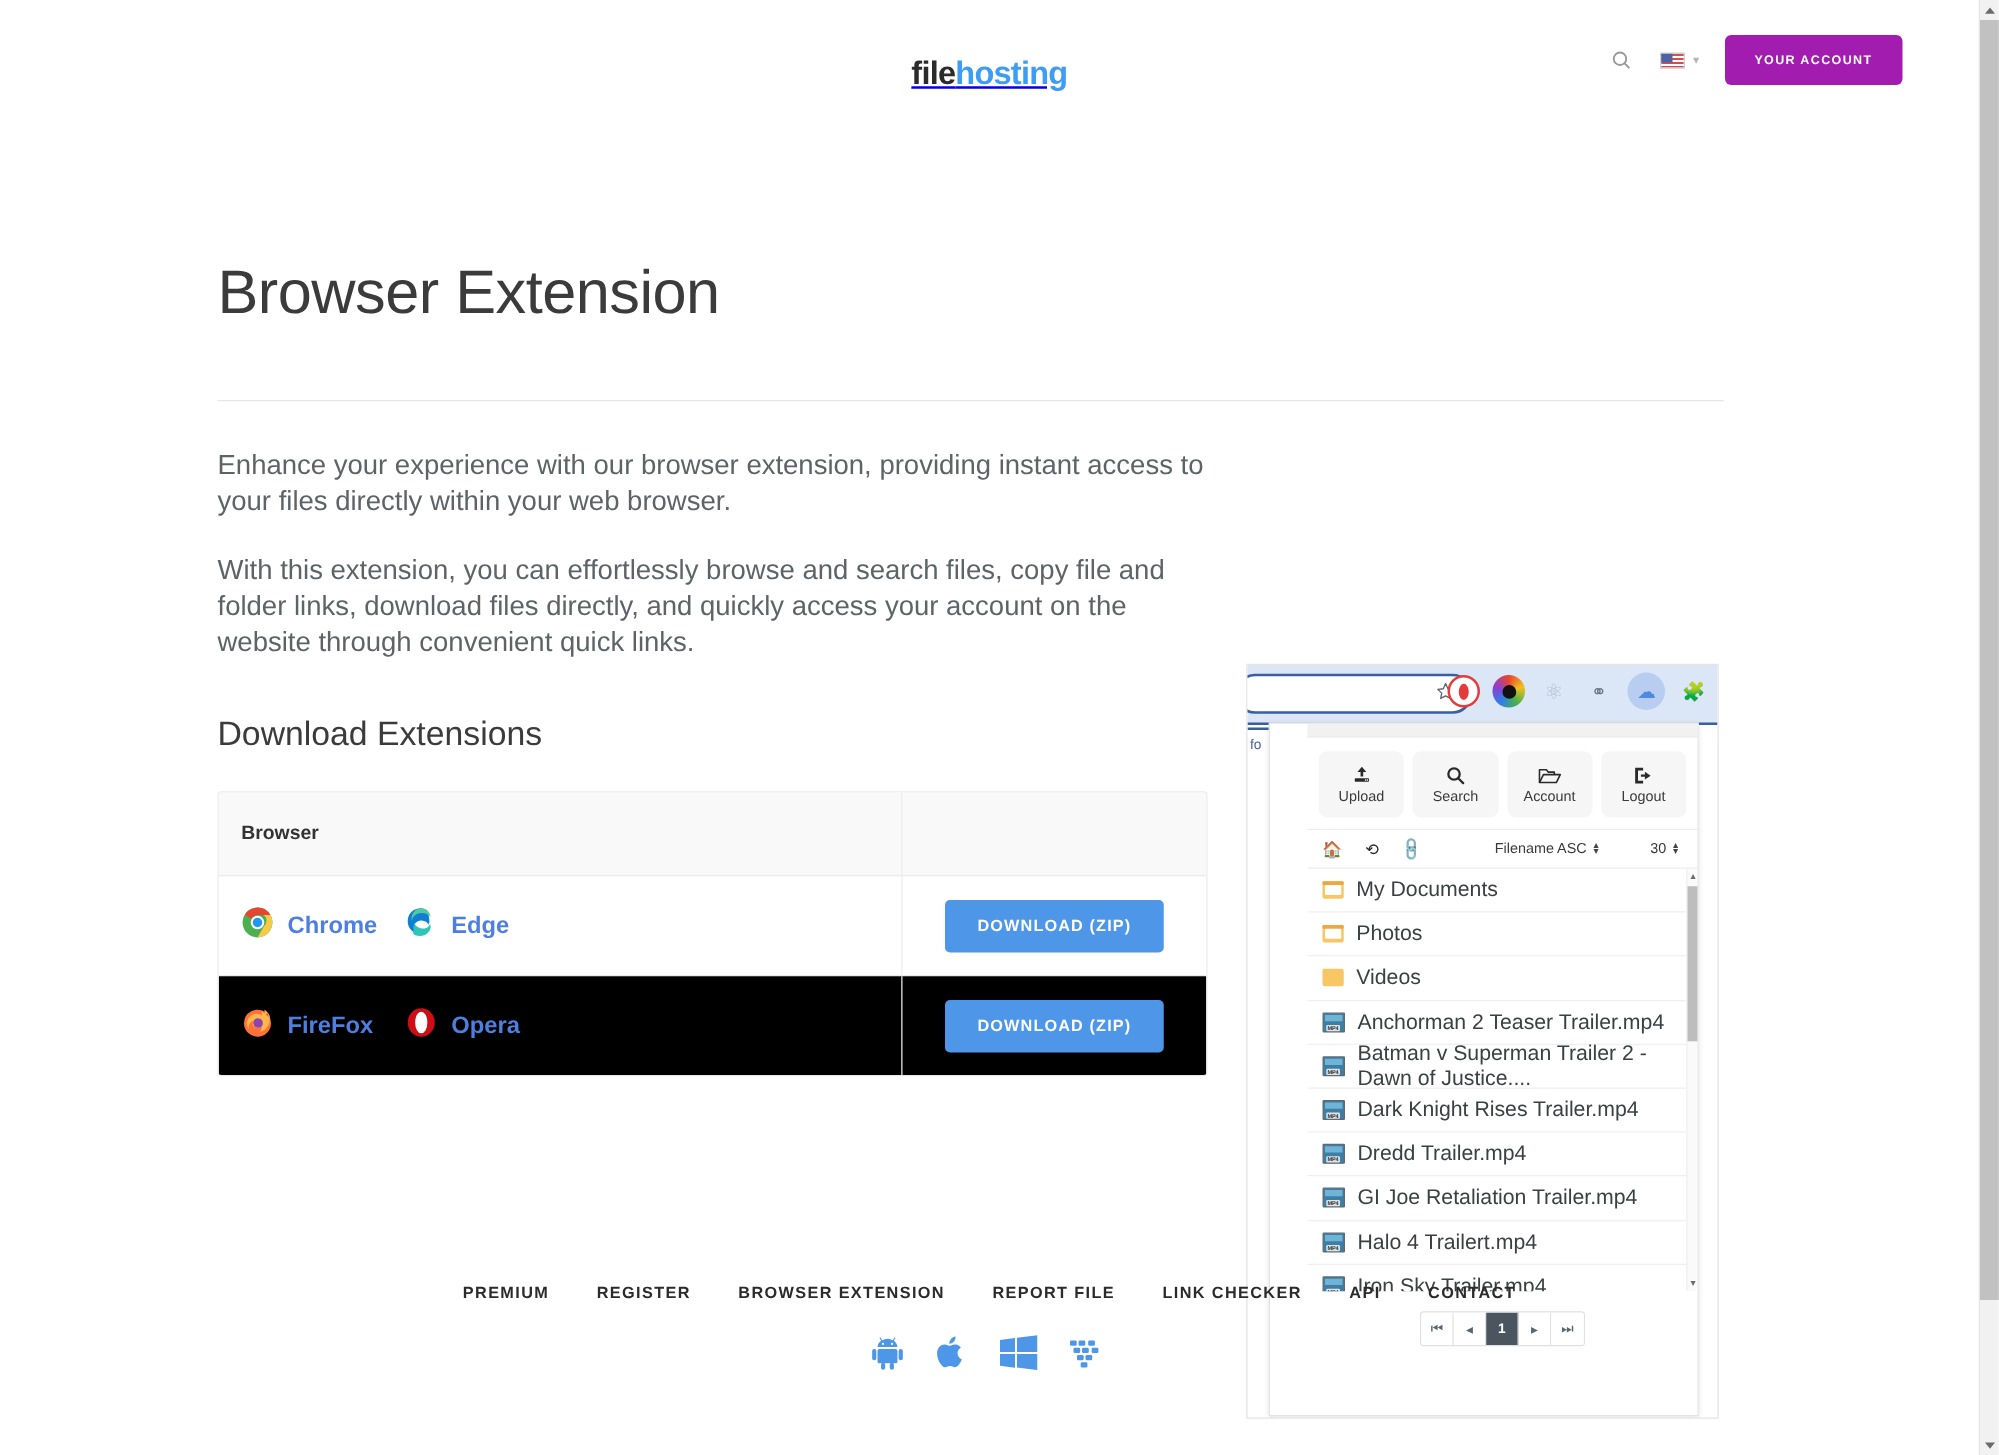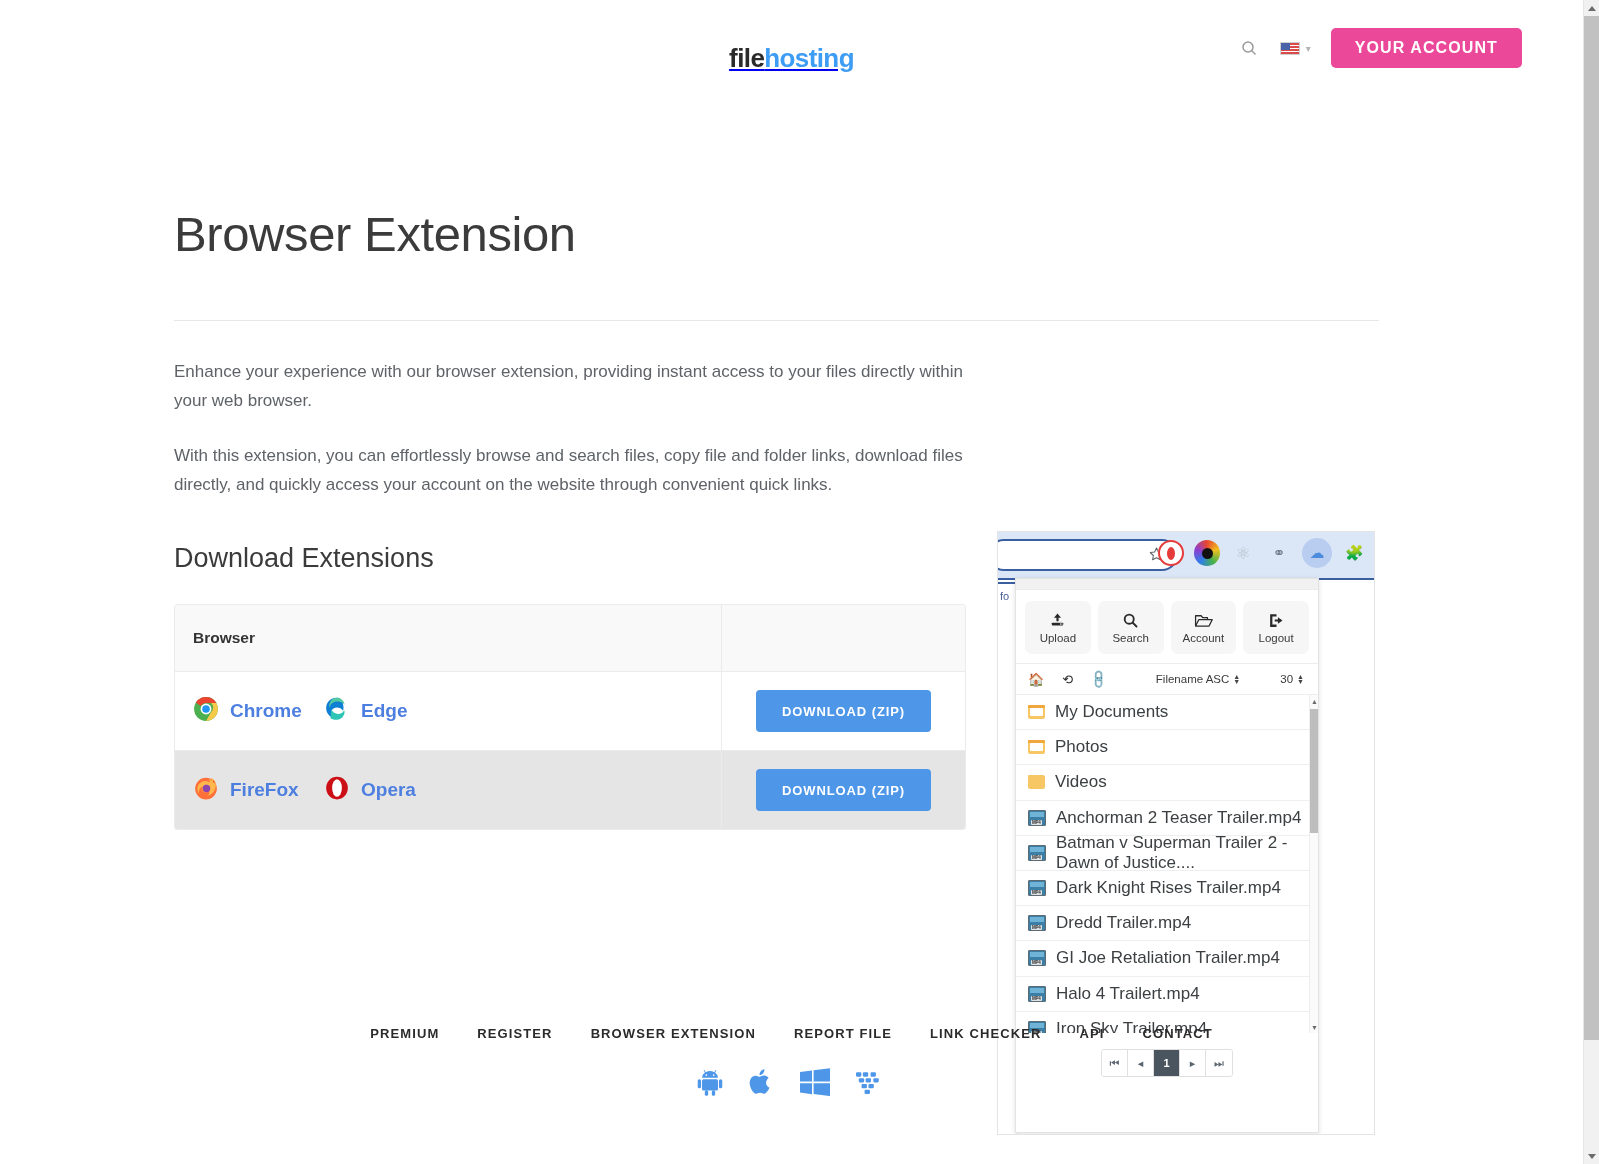--- a/index.html
+++ b/index.html
@@ -72,40 +72,40 @@
       linear-gradient(to bottom,
         #d94b4b 0 14.3%, #fff 14.3% 28.6%, #d94b4b 28.6% 42.9%, #fff 42.9% 57.2%,
         #d94b4b 57.2% 71.5%, #fff 71.5% 85.8%, #d94b4b 85.8% 100%);
     position:relative;
   }
   .flag::after {
     content:""; position:absolute; left:0; top:0; width:9px; height:7px; background:#4a62a8;
   }
   .flag-caret { font-size:10px; color:#b5b5b5; }
   .account-btn {
-    background:#ec4899; color:#fff; border:none; border-radius:5px;
-    font-size:16px; font-weight:bold; letter-spacing:1.1px;
+    background:#a21caf; color:#fff; border:none; border-radius:5px;
+    font-size:10px; font-weight:bold; letter-spacing:1.1px;
     padding:0 24px; height:40px; display:flex; align-items:center; cursor:pointer;
     font-family:"Liberation Sans", sans-serif;
   }
 
   
   .main {
     position:relative; padding:0 0 0 174px; width:1583px;
   }
   h1.page-title {
     font-size:49px; font-weight:normal; color:#3b3b3b; margin:110px 0 0 0;
     letter-spacing:-0.4px; font-family:"Liberation Sans", sans-serif;
   }
   .title-rule { width:1205px; height:1px; background:#e7e7e7; margin-top:58px; }
 
   .two-col { display:flex; margin-top:36px; }
   .left-col { width:805px; }
   .para {
-    font-size:17px; line-height:29px; color:#5f6368; margin:0 0 26px 0; max-width:790px;
+    font-size:22px; line-height:29px; color:#5f6368; margin:0 0 26px 0; max-width:790px;
   }
   h2.section-title {
     font-size:27px; font-weight:normal; color:#3b3b3b; margin:44px 0 30px 0;
     font-family:"Liberation Sans", sans-serif;
   }
 
   
   .browser-table {
     width:792px; border:1px solid #ebebeb; border-radius:3px; margin-top:14px;
     overflow:hidden; background:#fff;
@@ -114,21 +114,21 @@
   .bt-head { background:#f9f9f9; border-bottom:1px solid #ebebeb; }
   .bt-head .bt-cell-label { font-weight:bold; color:#333; font-size:15.5px; }
   .bt-cell-label {
     flex:1; padding:24px 0 24px 18px; display:flex; align-items:center; gap:0;
     border-right:1px solid #ebebeb;
   }
   .bt-cell-action {
     width:243px; display:flex; align-items:center; justify-content:center; padding:18px 0;
   }
   .bt-body-row { border-bottom:1px solid #ebebeb; }
-  .bt-body-row.alt { background:#e5e5e5; }
+  .bt-body-row.alt { background:#000000; }
   .bt-body-row:last-child { border-bottom:none; }
   .browser-entry { display:flex; align-items:center; gap:11px; width:131px; }
   .browser-name {
     color:#4d7fe0; font-size:19px; font-weight:bold;
     font-family:"Liberation Sans", sans-serif; text-decoration:none;
   }
   .dl-btn {
     background:#4d96e8; color:#fff; border:none; border-radius:4px;
     font-size:13px; font-weight:bold; letter-spacing:.9px; padding:0 26px; height:42px;
     display:flex; align-items:center; cursor:pointer; font-family:"Liberation Sans", sans-serif;
@@ -155,22 +155,22 @@
   .ic-ring {
     background: conic-gradient(#e8462f, #f0c020, #46b24a, #2f7fe8, #8b3fd1, #e8462f);
   }
   .ic-ring::after { content:""; width:11px;height:11px;border-radius:50%;background:#111; }
   .ic-atom { color:#b9c2cc; font-size:17px; }
   .ic-gauge { color:#6b7785; font-size:15px; position:relative; }
   .ic-cloud { background:#b9cdf0; width:30px; height:30px; color:#4d8bdd; font-size:15px; }
   .ic-puzzle { color:#3b3b3b; font-size:15px; }
 
   .popup {
-    position:absolute; left:17px; top:46px; width:304px; height:555px;
-    background:#fff; border:1px solid #e3e3e3; box-shadow:0 1px 5px rgba(0,0,0,.12);
+    position:absolute; left:17px; top:46px; width:344px; height:555px;
+    background:#fff; border:1px solid #e3e3e3; box-shadow:0 1px 5px rgba(0,0,0,.12);padding-left:30px;
   }
   .popup-strip { height:11px; background:#f1f1f1; border-bottom:1px solid #ececec; }
   .behind-text {
     position:absolute; left:2px; top:58px; font-size:11px; color:#4a5f9c; z-index:0;
   }
   .behind-rule {
     position:absolute; left:0; top:50px; width:20px; height:2px; background:#3a5fa0;
   }
   .behind-side { position:absolute; left:19px; top:50px; width:1px; height:554px; background:#e0e0e0; }
 

